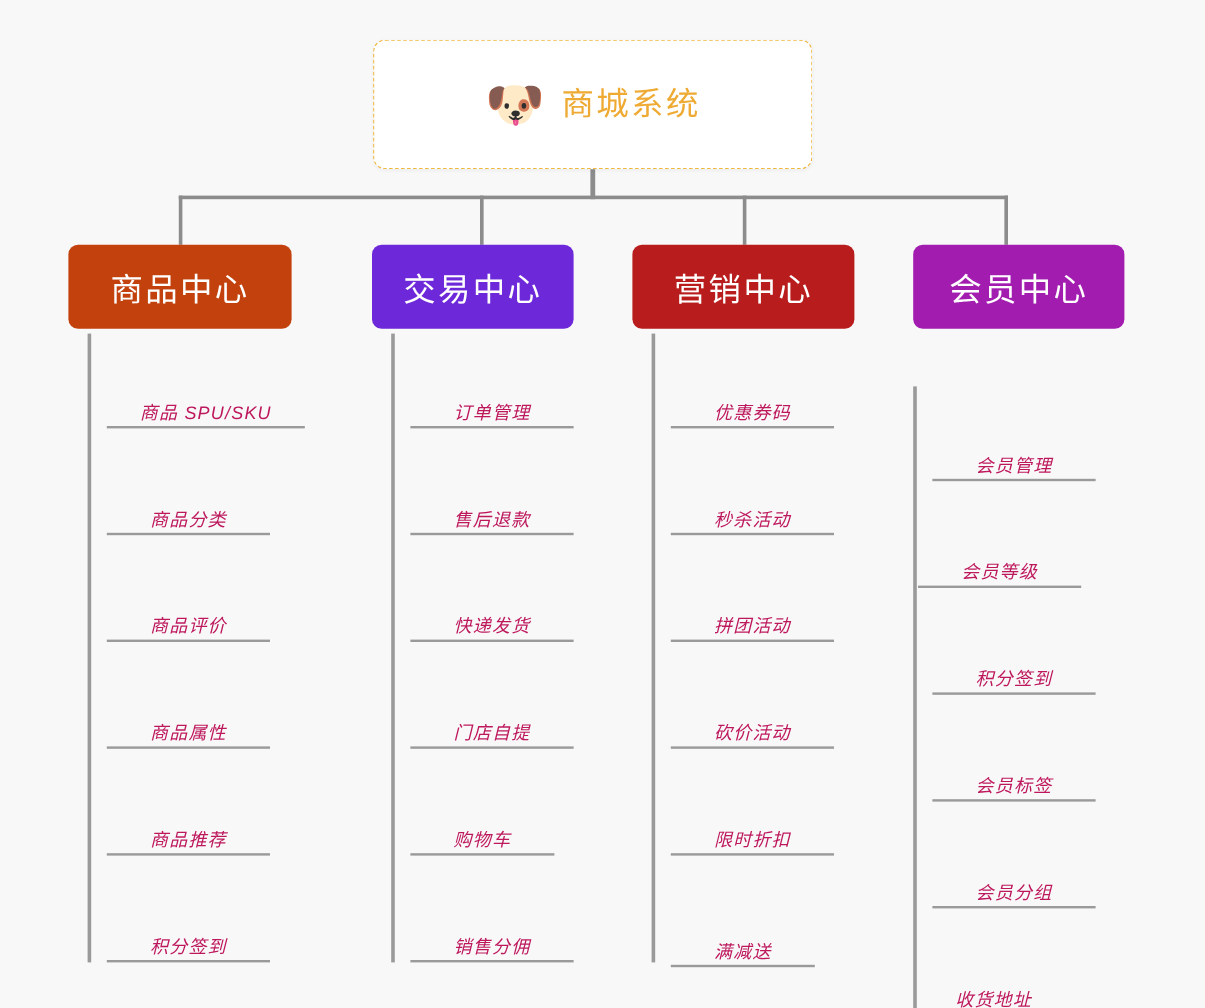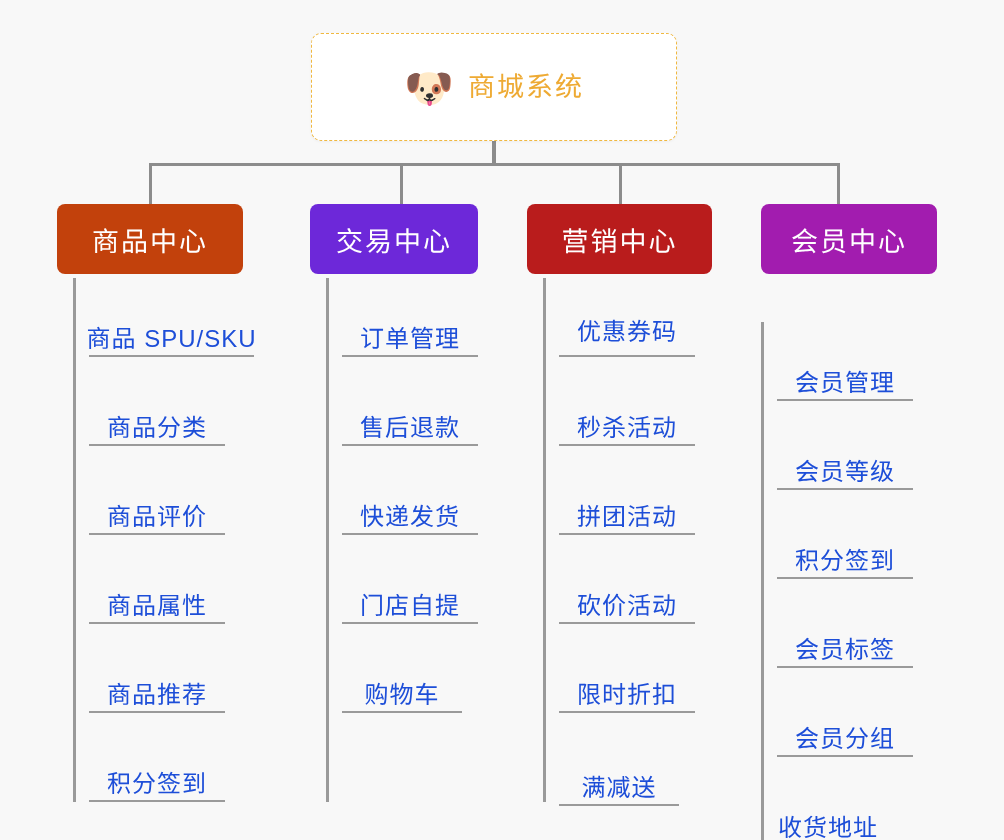--- a/index.html
+++ b/index.html
@@ -100,25 +100,26 @@
     position: absolute;
     height: 46px;
     box-sizing: border-box;
     border-bottom: 2px solid #9a9a9a;
     display: flex;
     align-items: flex-end;
     justify-content: center;
     padding-bottom: 2px;
   }
   .leaf-label {
-    font-size: 24px;
-    color: #1d4ed8;
+    font-size: 15px;
+    color: #be185d;
     letter-spacing: 1px;
     white-space: nowrap;
     line-height: 1.15;
+    font-style: italic;
   }
 </style>
 </head>
 <body>
 
 <div id="mindmap">
 
   <div class="connectors" id="connectors">
       <div class="conn" style="left: 492px; top: 141px; width: 4px; height: 25px;"></div>
       <div class="conn" style="left: 149px; top: 163px; width: 691px; height: 3px;"></div>
@@ -171,27 +172,30 @@
         </div>
         <div class="leaf" style="left: 32px; top: 489px; width: 136px;">
           <span class="leaf-label">快递发货</span>
         </div>
         <div class="leaf" style="left: 32px; top: 578px; width: 136px;">
           <span class="leaf-label">门店自提</span>
         </div>
         <div class="leaf" style="left: 32px; top: 667px; width: 120px;">
           <span class="leaf-label">购物车</span>
         </div>
+        <div class="leaf" style="left: 32px; top: 756px; width: 136px;">
+          <span class="leaf-label">销售分佣</span>
+        </div>
       </div>
       <div class="cat-node" style="left: 527px; top: 204px; width: 185px; background: #b91c1c;">
         <span>营销中心</span>
       </div>
       <div class="branch" style="left: 527px;">
         <div class="spine" style="left: 16px; top: 278px; height: 524px;"></div>
-        <div class="leaf" style="left: 32px; top: 311px; width: 136px; align-items: center;">
+        <div class="leaf" style="left: 32px; top: 311px; width: 136px;">
           <span class="leaf-label">优惠券码</span>
         </div>
         <div class="leaf" style="left: 32px; top: 400px; width: 136px;">
           <span class="leaf-label">秒杀活动</span>
         </div>
         <div class="leaf" style="left: 32px; top: 489px; width: 136px;">
           <span class="leaf-label">拼团活动</span>
         </div>
         <div class="leaf" style="left: 32px; top: 578px; width: 136px;">
           <span class="leaf-label">砍价活动</span>
@@ -204,21 +208,21 @@
         </div>
       </div>
       <div class="cat-node" style="left: 745px; top: 204px; width: 176px; background: #a21caf; margin-left: 16px;">
         <span>会员中心</span>
       </div>
       <div class="branch" style="left: 745px; margin-top: 44px;">
         <div class="spine" style="left: 16px; top: 278px; height: 524px;"></div>
         <div class="leaf" style="left: 32px; top: 311px; width: 136px;">
           <span class="leaf-label">会员管理</span>
         </div>
-        <div class="leaf" style="left: 32px; top: 400px; width: 136px;">
+        <div class="leaf" style="left: 20px; top: 400px; width: 136px;">
           <span class="leaf-label">会员等级</span>
         </div>
         <div class="leaf" style="left: 32px; top: 489px; width: 136px;">
           <span class="leaf-label">积分签到</span>
         </div>
         <div class="leaf" style="left: 32px; top: 578px; width: 136px;">
           <span class="leaf-label">会员标签</span>
         </div>
         <div class="leaf" style="left: 32px; top: 667px; width: 136px;">
           <span class="leaf-label">会员分组</span>

